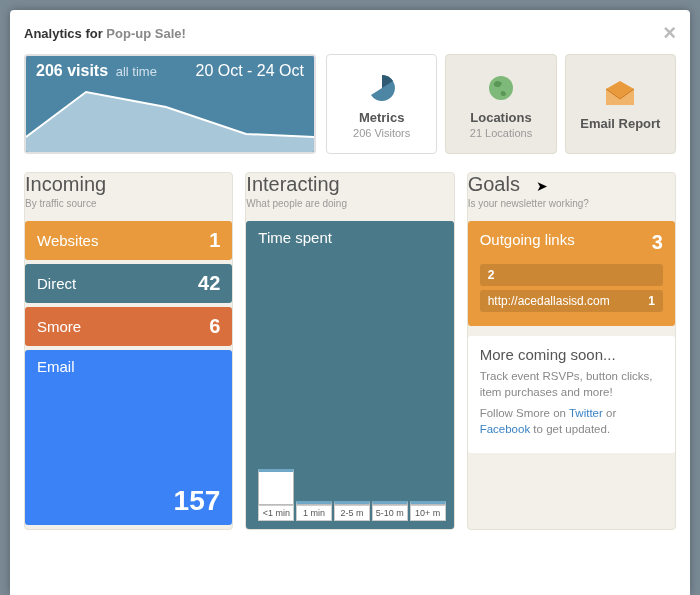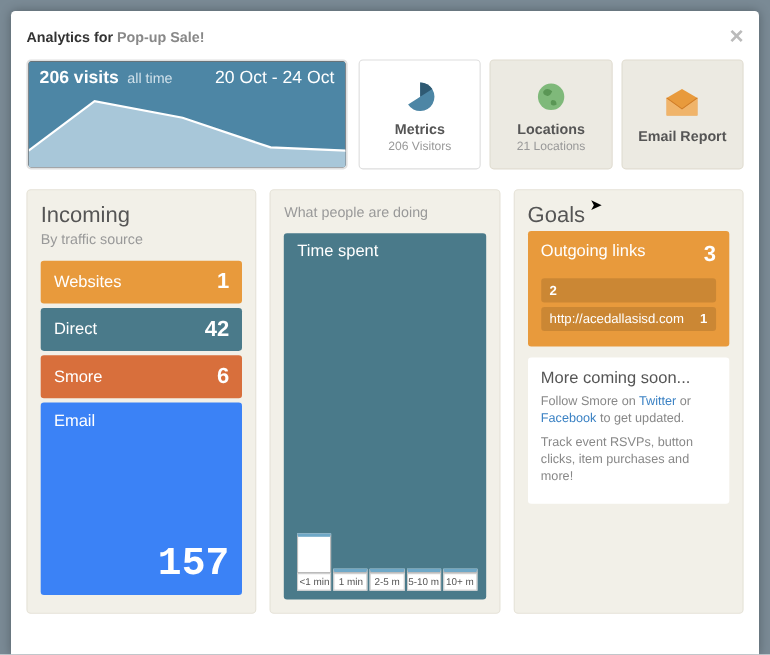--- a/index.html
+++ b/index.html
@@ -5,48 +5,48 @@
 * { box-sizing: border-box; margin: 0; padding: 0; }
 body { font-family: "Helvetica Neue", Arial, sans-serif; background: #7a8a95; width: 700px; height: 595px; overflow: hidden; position: relative; }
 .modal { position: absolute; top: 10px; left: 10px; right: 10px; bottom: 0; background: #fff; border-radius: 4px 4px 0 0; box-shadow: 0 0 10px rgba(0,0,0,0.3); padding: 12px 14px 0 14px; }
 .header { display: flex; align-items: center; justify-content: space-between; margin-bottom: 10px; }
 .title { font-size: 13px; color: #333; font-weight: 700; }
 .title .name { color: #888; font-weight: 700; }
 .close { font-size: 22px; color: #bbb; font-weight: 700; cursor: pointer; line-height: 1; }
 
 .top-row { display: flex; gap: 10px; margin-bottom: 18px; }
 
-.visits-card { width: 292px; height: 100px; border: 2px solid #e0e0e0; border-radius: 4px; background: #000000; position: relative; overflow: hidden; }
+.visits-card { width: 292px; height: 100px; border: 2px solid #e0e0e0; border-radius: 4px; background: #8b5cf6; position: relative; overflow: hidden; }
 .visits-inner { background: #4d86a5; height: 100%; position: relative; }
 .visits-top { display: flex; justify-content: space-between; padding: 6px 10px; color: #fff; font-size: 13px; }
 .visits-num { font-weight: 700; font-size: 16px; }
 .visits-alltime { color: #cfe0ea; margin-left: 4px; }
 .visits-date { color: #fff; font-size: 16px; }
 .sparkline { position: absolute; left: 0; right: 0; bottom: 0; height: 70px; }
 
 .tabs { display: flex; gap: 8px; flex: 1; }
 .tab { flex: 1; background: #eceae2; border: 1px solid #e0dcd0; border-radius: 4px; display: flex; flex-direction: column; align-items: center; justify-content: center; padding: 10px 4px 8px; cursor: pointer; }
 .tab.active { background: #fff; border-color: #ddd; }
 .tab .icon { width: 32px; height: 32px; margin-bottom: 6px; display: flex; align-items: center; justify-content: center; }
 .tab .tlabel { font-size: 13px; font-weight: 700; color: #555; }
 .tab .tsub { font-size: 11px; color: #999; margin-top: 2px; }
 
 .cols { display: flex; gap: 12px; }
-.col { flex: 1; background: #f2f0e8; border: 1px solid #e5e2d7; border-radius: 4px; padding: 12px; display: flex; flex-direction: column; }
+.col { flex: 1; background: #f2f0e8; border: 1px solid #e5e2d7; border-radius: 4px; display: flex; flex-direction: column; }
 .col h2 { font-size: 20px; color: #555; font-weight: 400; margin-bottom: 2px; }
-.col .sub { font-size: 13px; color: #999; margin-bottom: 12px; }
+.col .sub { font-size: 10px; color: #999; margin-bottom: 12px; }
 
 .srcrow { display: flex; justify-content: space-between; align-items: center; color: #fff; padding: 8px 12px; border-radius: 3px; margin-bottom: 4px; font-size: 15px; }
 .srcrow .cnt { font-weight: 700; font-size: 20px; }
 .src-web { background: #e89a3c; }
 .src-direct { background: #4a7a8a; }
 .src-smore { background: #d86f3c; }
 .src-email { background: #3b82f6; min-height: 175px; display: flex; flex-direction: column; justify-content: space-between; align-items: stretch; text-align: center; }
 .src-email .lbl { align-self: flex-start; }
-.src-email .cnt { align-self: flex-end; font-size: 36px; font-family: Liberation Mono, monospace; }
+.src-email .cnt { align-self: flex-end; font-size: 28px; }
 
 .interact-card { background: #4a7a8a; border-radius: 3px; flex: 1; display: flex; flex-direction: column; color: #fff; padding: 8px 8px 8px 12px; min-height: 280px; }
 .interact-card .ttl { font-size: 15px; margin-bottom: auto; }
 .histo { display: flex; align-items: flex-end; gap: 2px; height: 50px; }
 .bar-wrap { flex: 1; display: flex; flex-direction: column; align-items: stretch; }
 .bar { background: #fff; border: 1px solid #bbb; border-top: 3px solid #6fa8c7; width: 100%; }
 .bar-lbl { background: #fff; color: #555; font-size: 9px; text-align: center; padding: 2px 0; border: 1px solid #ccc; margin-top: 0; }
 
 .goals-card { background: #e89a3c; border-radius: 3px; color: #fff; padding: 10px 12px; margin-bottom: 10px; }
 .goals-card .ghead { display: flex; justify-content: space-between; font-size: 15px; margin-bottom: 10px; }
@@ -141,20 +141,21 @@
         <span class="lbl">Smore</span>
         <span class="cnt">6</span>
       </div>
       <div class="srcrow src-email">
         <span class="lbl">Email</span>
         <span class="cnt">157</span>
       </div>
     </div>
 
     <div class="col">
+      <h2>Interacting</h2>
       <div class="sub">What people are doing</div>
       <div class="interact-card">
         <div class="ttl">Time spent</div>
         <div class="histo">
           <div class="bar-wrap">
               <div class="bar" style="height:36px"></div>
               <div class="bar-lbl">&lt;1 min</div>
             </div>
           <div class="bar-wrap">
               <div class="bar" style="height:0"></div>
@@ -171,37 +172,38 @@
           <div class="bar-wrap">
               <div class="bar" style="height:0"></div>
               <div class="bar-lbl">10+ m</div>
             </div>
         </div>
       </div>
     </div>
 
     <div class="col">
       <h2>Goals</h2>
+      <div class="sub">Is your newsletter working?</div>
       <div class="goals-card">
         <div class="ghead">
           <span>Outgoing links</span>
           <span class="gc">3</span>
         </div>
         <div class="linkrow">
           <span class="lc">2</span>
         </div>
         <div class="linkrow">
           <span>http://acedallasisd.com</span>
           <span class="lc">1</span>
         </div>
       </div>
       <div class="coming">
         <h3>More coming soon...</h3>
+        <p>Track event RSVPs, button clicks, item purchases and more!</p>
         <p>
           <span>Follow Smore on </span><a href="#">Twitter</a><span> or </span><a href="#">Facebook</a><span> to get updated.</span>
         </p>
-        <p>Track event RSVPs, button clicks, item purchases and more!</p>
       </div>
     </div>
   </div>
 </div>
 
 <div class="cursor">➤</div>
 
 </body></html>

